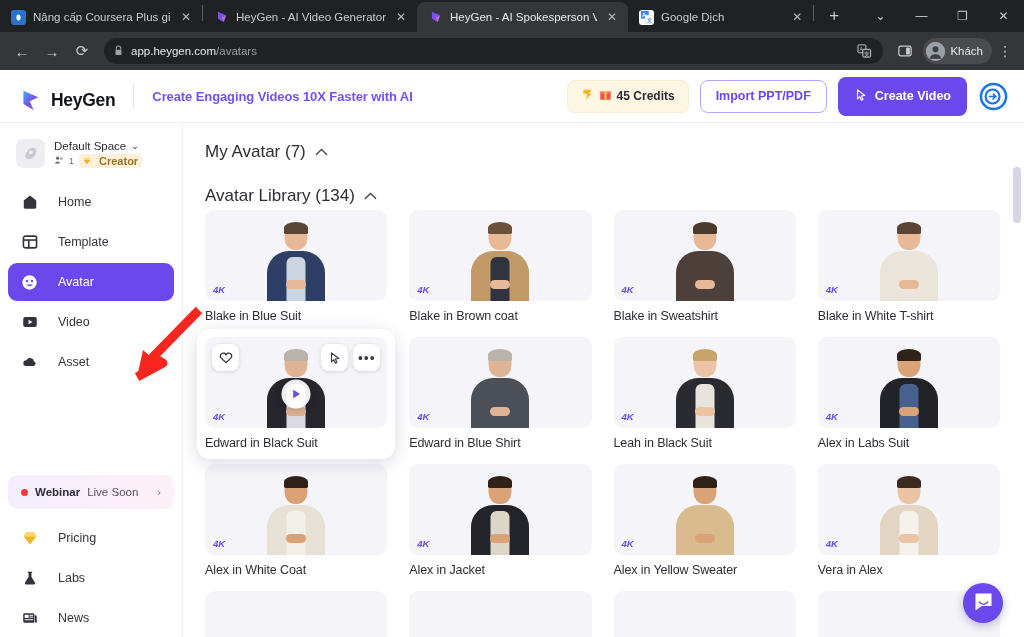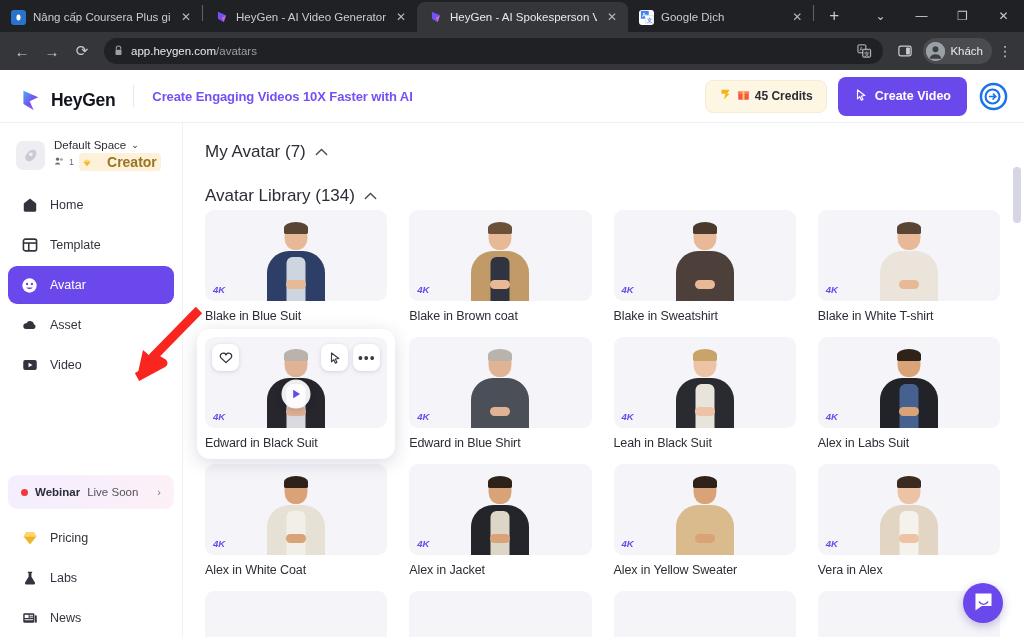--- a/index.html
+++ b/index.html
@@ -135,27 +135,27 @@
   }
   .space-av {
     width: 29px; height: 29px; border-radius: 7px; background: #eeeef2;
     flex: none; display: flex; align-items: center; justify-content: center;
   }
   .space-meta { display: flex; flex-direction: column; gap: 2px; }
   .space-name { font-size: 11.5px; color: #2d2d36; font-weight: 500;
     display: flex; align-items: center; gap: 5px; }
   .space-sub { display: flex; align-items: center; gap: 5px; font-size: 9px; color: #6b6b78; }
   .creator-pill {
-    display: flex; align-items: center; gap: 16px;
+    display: flex; align-items: center; gap: 8px;
     background: #fdf1da; color: #9a7420; border-radius: 4px;
-    padding: 1px 4px; font-size: 14px; font-weight: bold;
+    padding: 1px 4px; font-size: 11px; font-weight: bold;
   }
   .navlist { display: flex; flex-direction: column; gap: 2px; }
   .navitem {
-    height: 38px; display: flex; align-items: center; gap: 12px;
+    height: 38px; display: flex; align-items: center; gap: 20px;
     padding: 0 13px; border-radius: 9px; font-size: 12.5px; color: #33333d;
   }
   .navitem.active { background: #6b48ec; color: #fff; font-weight: 500; }
   .navicon { width: 17px; height: 17px; flex: none; display: flex;
     align-items: center; justify-content: center; }
   .nav-spacer { flex: 1; min-height: 10px; }
   .webinar {
     height: 34px; display: flex; align-items: center; gap: 7px;
     padding: 0 13px; border-radius: 9px; font-size: 11.5px;
     background: linear-gradient(90deg,#f4eefe,#fdf0f7);
@@ -394,20 +394,21 @@
           <span>
             <svg width="13" height="13" viewBox="0 0 16 16">
                 <rect x="1.5" y="6" width="13" height="8.5" rx="1" fill="#f2554f"></rect>
                 <rect x="1" y="4" width="14" height="3" rx="0.8" fill="#ff7a6a"></rect>
                 <rect x="6.8" y="4" width="2.4" height="10.5" fill="#ffd34d"></rect>
               </svg>
           </span>
           <span>45 Credits</span>
         </div>
 
+        <div class="btn-import">Import PPT/PDF</div>
 
         <div class="btn-create">
           <span>
             <svg width="14" height="14" viewBox="0 0 16 16">
                 <path d="M4 2.2 L12.4 8.6 L8.4 9.1 L10.2 13.2 L8.4 14 L6.6 9.9 L4 12.4 Z" fill="none" stroke="#fff" stroke-width="1.3" stroke-linejoin="round"></path>
               </svg>
           </span>
           <span>Create Video</span>
         </div>
 
@@ -488,34 +489,34 @@
                   <circle cx="11.6" cy="7.4" r="1.25" fill="#6b48ec"></circle>
                   <path d="M5.6 11.2a4 4 0 0 0 6.8 0z" fill="#6b48ec"></path>
                 </svg>
             </span>
             <span>Avatar</span>
           </div>
 
           <div class="navitem">
             <span class="navicon">
               <svg width="16" height="16" viewBox="0 0 18 18">
-                  <path d="M4.6 13.6a3.3 3.3 0 0 1 .4-6.6 4.5 4.5 0 0 1 8.5 1.1 2.9 2.9 0 0 1-.5 5.5z" fill="#33333d"></path>
-                </svg>
-            </span>
-            <span>Asset</span>
+                  <rect x="1.4" y="3.4" width="15.2" height="11.2" rx="2.2" fill="#33333d"></rect>
+                  <path d="M7.4 6.6 11.8 9 7.4 11.4z" fill="#fff"></path>
+                </svg>
+            </span>
+            <span>Video</span>
           </div>
 
           <div class="navitem">
             <span class="navicon">
               <svg width="16" height="16" viewBox="0 0 18 18">
-                  <rect x="1.4" y="3.4" width="15.2" height="11.2" rx="2.2" fill="#33333d"></rect>
-                  <path d="M7.4 6.6 11.8 9 7.4 11.4z" fill="#fff"></path>
-                </svg>
-            </span>
-            <span>Video</span>
+                  <path d="M4.6 13.6a3.3 3.3 0 0 1 .4-6.6 4.5 4.5 0 0 1 8.5 1.1 2.9 2.9 0 0 1-.5 5.5z" fill="#33333d"></path>
+                </svg>
+            </span>
+            <span>Asset</span>
           </div>
         </div>
 
         <div class="nav-spacer"></div>
 
         <div class="webinar">
           <span class="dot-red"></span>
           <b>Webinar</b>
           <span class="soon">Live Soon</span>
           <span class="chev">›</span>

